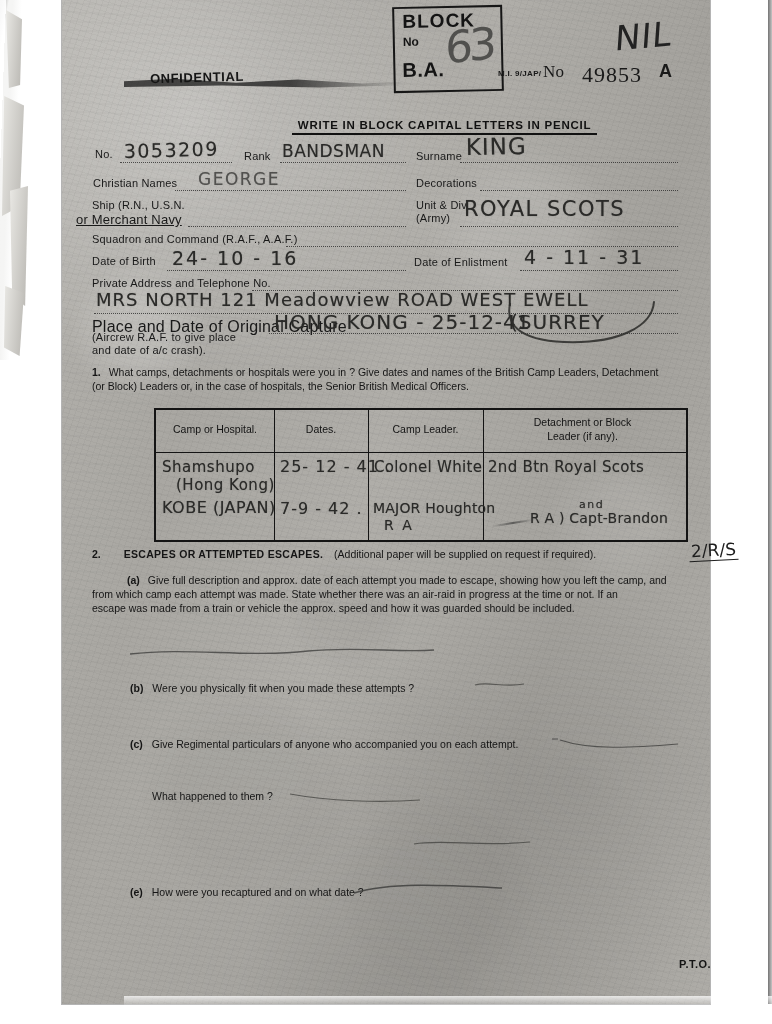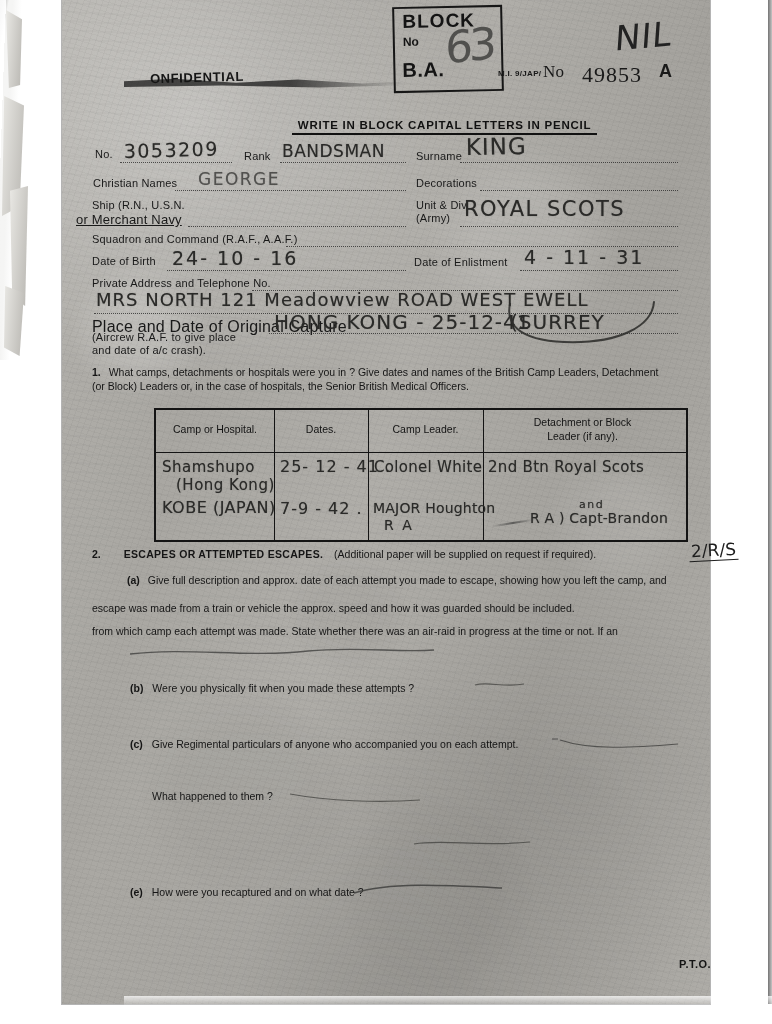--- a/index.html
+++ b/index.html
@@ -230,21 +230,21 @@
       <span style="margin-left:8px;">(Additional  paper will be supplied on request if required).</span>
     </div>
     <div id="rsmark">
       <u>2/R/S</u>
     </div>
 
     <div class="q" style="left:30px;top:573px;width:590px;">
       <span style="margin-left:35px;" class="qnum">(a)</span>
       <span style="margin-left:5px;">Give full description and approx. date of each attempt you made to escape, showing how you left the camp,  and</span>
     </div>
-    <div class="q" style="left:30px;top:587px;width:590px;margin-top:37px;">
+    <div class="q" style="left:30px;top:587px;width:590px;">
       <span>from which camp each attempt was made.   State whether there was an air-raid in progress at the time or not.   If  an</span>
     </div>
     <div class="q" style="left:30px;top:601px;width:590px;">
       <span>escape was made from a train or vehicle the approx. speed and how it was guarded should be included.</span>
     </div>
 
     <svg style="position:absolute;left:66px;top:645px;" width="310" height="14">
       <path d="M2 9 C60 2, 120 13, 180 6 C230 1, 270 8, 306 5" fill="none" stroke="#3a3a38" stroke-width="1.3" opacity=".75"></path>
     </svg>
 

